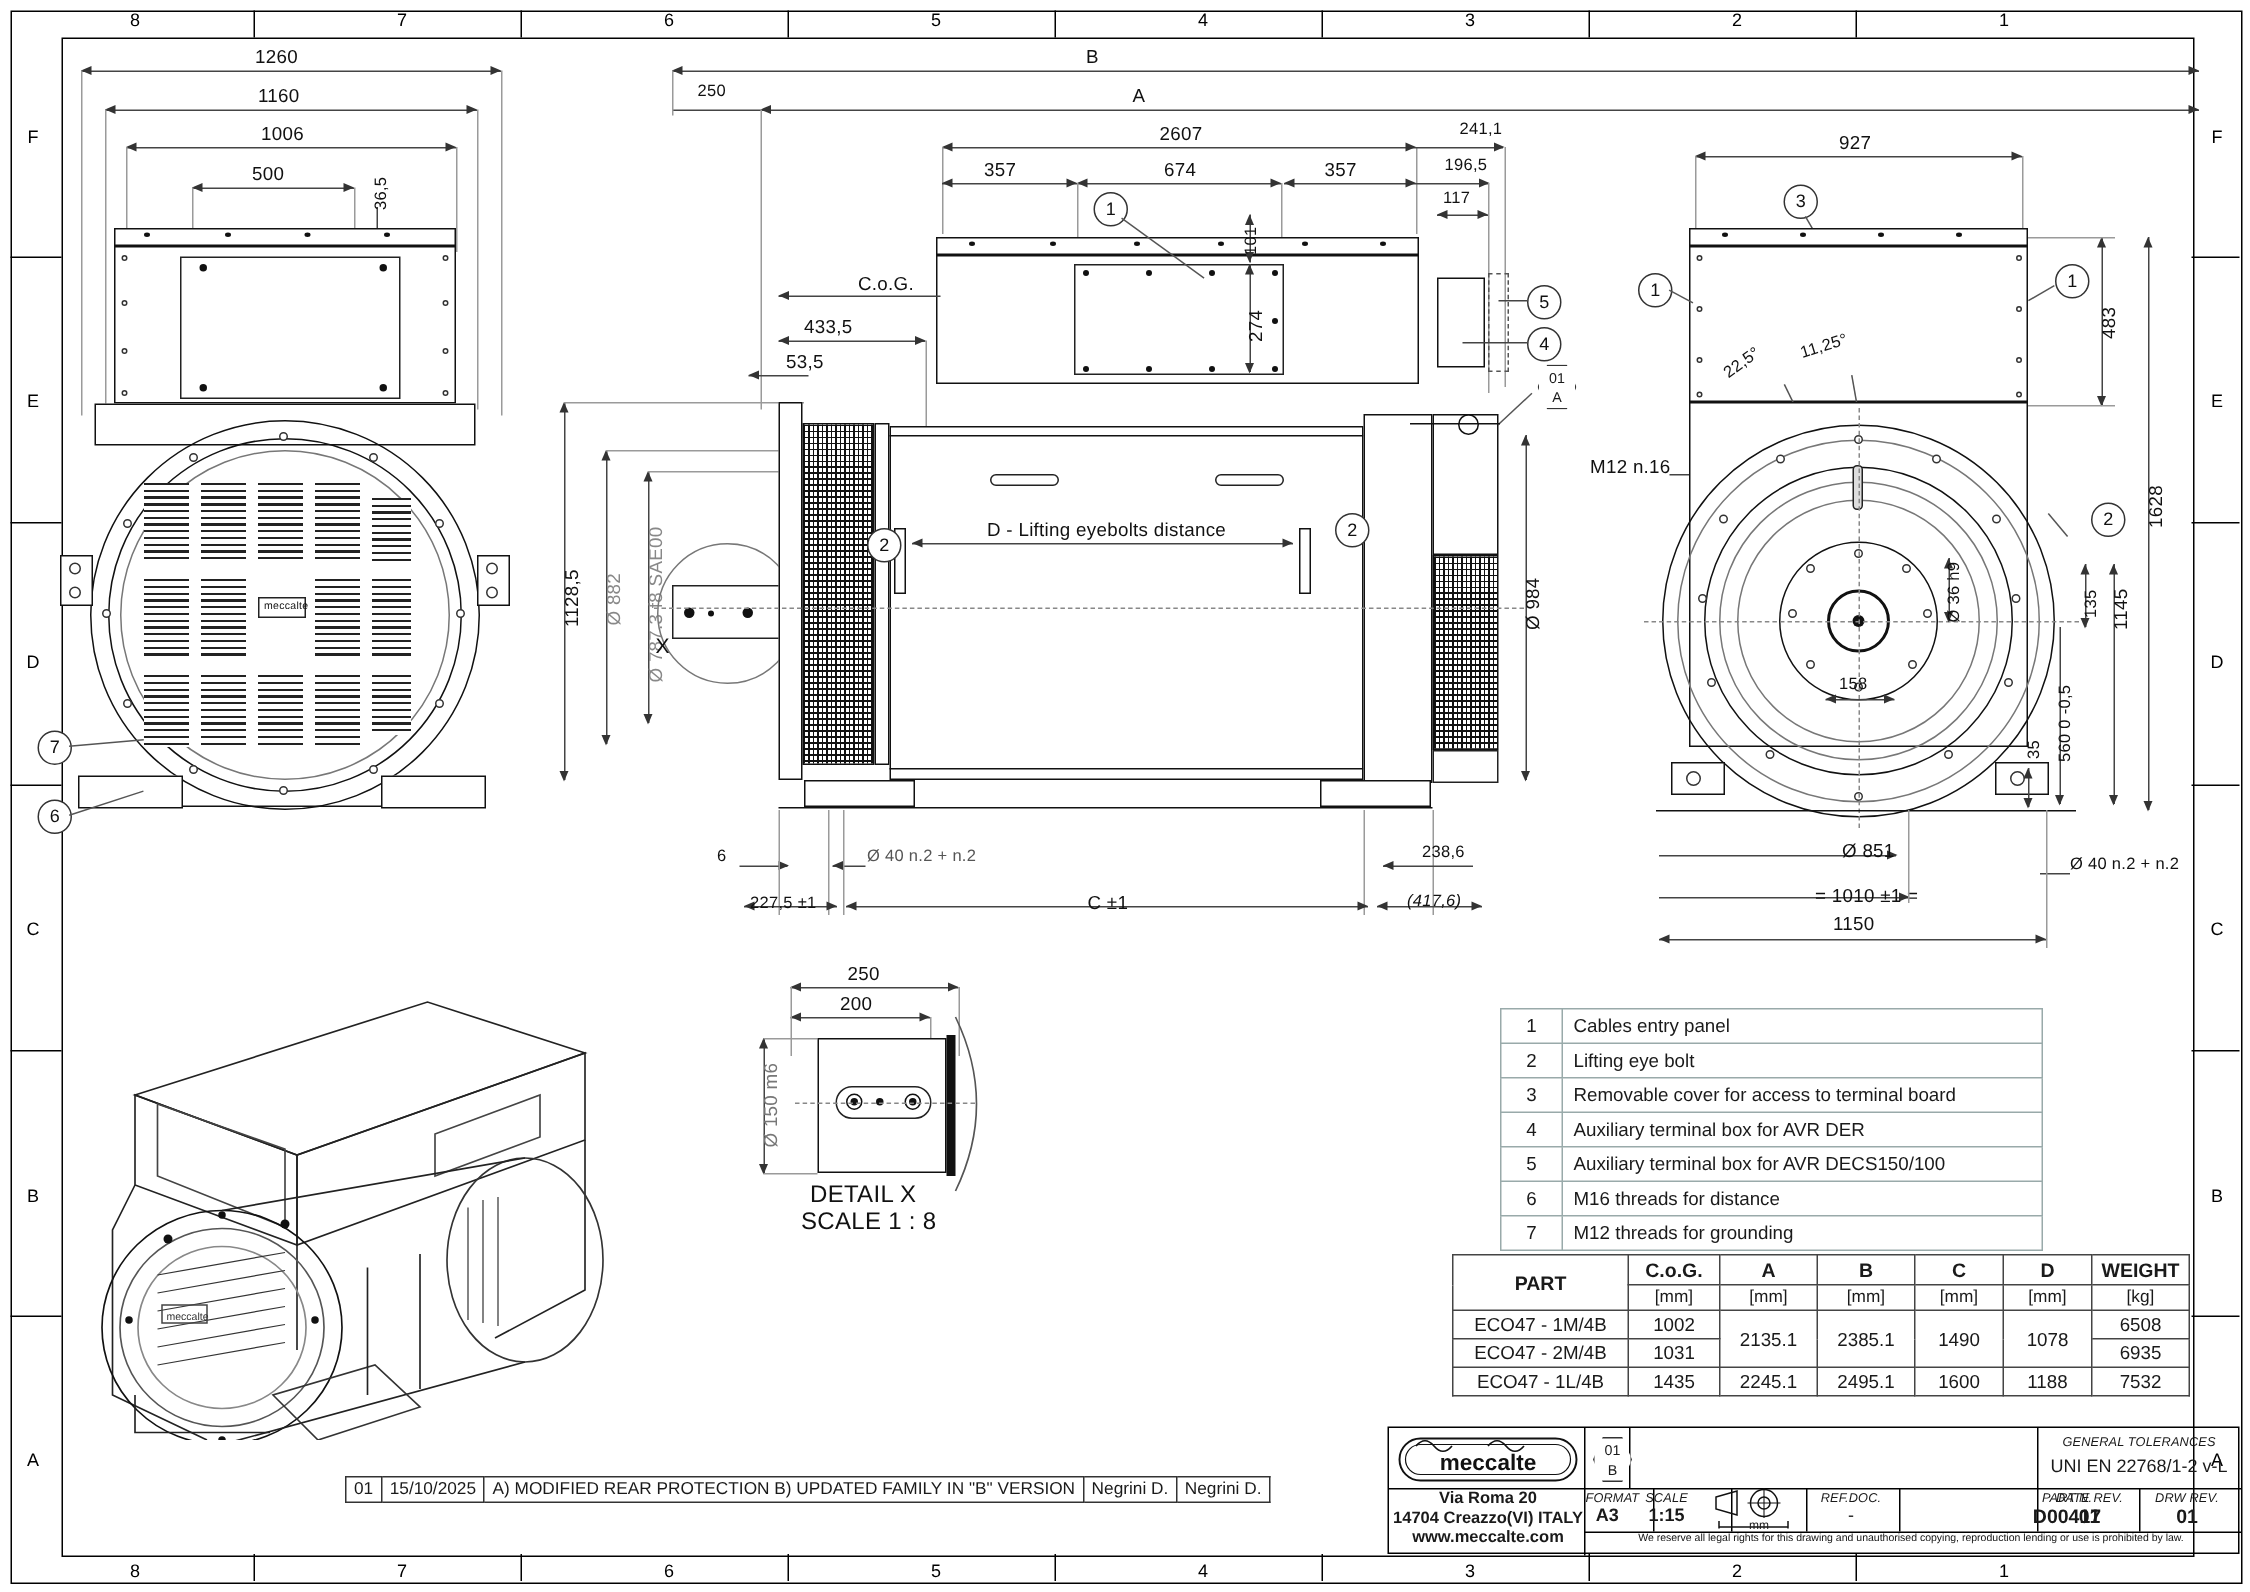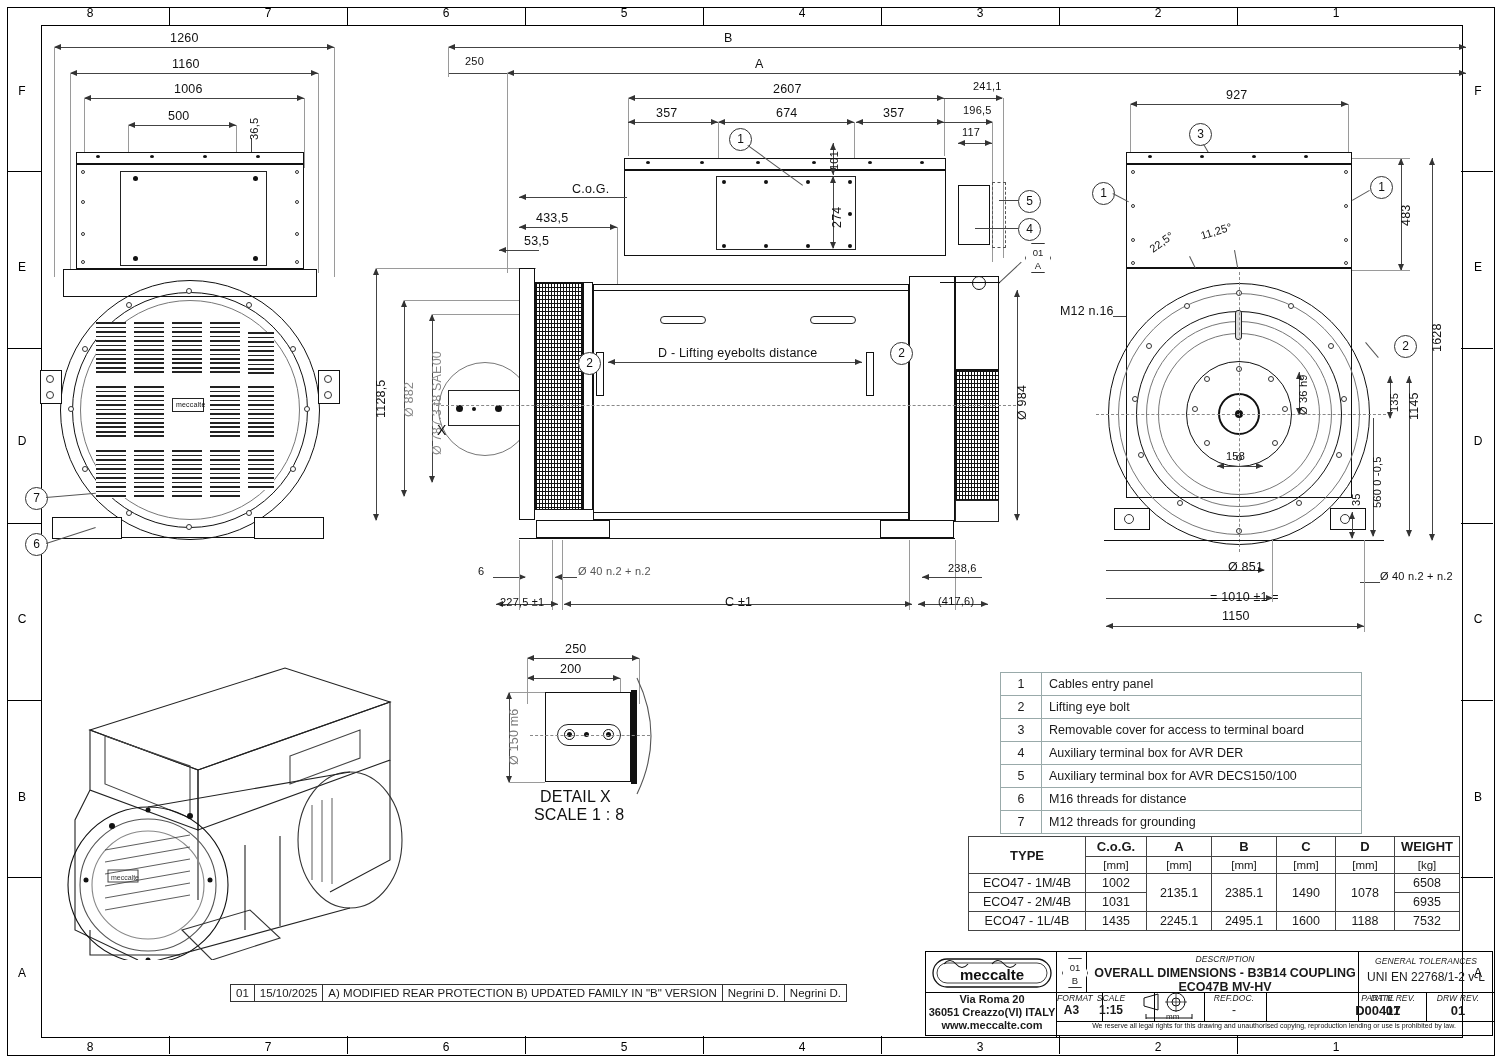--- a/index.html
+++ b/index.html
@@ -453,21 +453,21 @@
     <div class="dim sm" style="left:500px;top:596px;">227,5 ±1</div>
 
     <div class="dl" style="left:564px;top:604px;width:348px;"></div>
     <div class="arrL" style="left:564px;top:601px;"></div>
       <div class="arrR" style="left:905px;top:601px;"></div>
     <div class="dim" style="left:725px;top:595px;">C ±1</div>
 
     <div class="dl" style="left:918px;top:604px;width:70px;"></div>
     <div class="arrL" style="left:918px;top:601px;"></div>
       <div class="arrR" style="left:981px;top:601px;"></div>
-    <div class="dim sm" style="left:938px;top:595px;">(417,6)</div>
+    <div class="dim sm" style="left:938px;top:595px;font-style:italic;">(417,6)</div>
   </div>
 
   <div>
 
     <div class="dl" style="left:1130px;top:104px;width:218px;"></div>
     <div class="arrL" style="left:1130px;top:101px;"></div>
       <div class="arrR" style="left:1341px;top:101px;"></div>
     <div class="ext" style="left:1130px;top:104px;height:52px;"></div>
     <div class="ext" style="left:1348px;top:104px;height:52px;"></div>
     <div class="dim" style="left:1226px;top:88px;">927</div>
@@ -710,21 +710,21 @@
     <tr>
       <td class="n">7</td>
       <td class="t">M12 threads for grounding</td>
     </tr>
   </tbody>
     </table>
 
   <table class="spec">
     <tbody>
         <tr>
-      <th class="ty" rowspan="2">TYPE</th>
+      <th class="ty" rowspan="2">PART</th>
       <th style="width:52px">C.o.G.</th>
       <th style="width:56px">A</th>
       <th style="width:56px">B</th>
       <th style="width:50px">C</th>
       <th style="width:50px">D</th>
       <th style="width:56px">WEIGHT</th>
     </tr>
     <tr>
       <td class="unit">[mm]</td>
       <td class="unit">[mm]</td>
@@ -791,34 +791,29 @@
     <svg width="120" height="36">
       <rect x="1" y="4" width="118" height="28" rx="14" fill="none" stroke="#111" stroke-width="1.3"></rect>
       <rect x="5" y="8" width="110" height="20" rx="10" fill="none" stroke="#111" stroke-width=".8"></rect>
       <path d="M12,9 q6,-7 12,0 q6,7 12,0" fill="none" stroke="#111" stroke-width="1.1"></path>
       <path d="M60,9 q6,-7 12,0 q6,7 12,0" fill="none" stroke="#111" stroke-width="1.1"></path>
       <text x="60" y="25" text-anchor="middle" font-size="15" font-weight="bold" font-family="Liberation Sans" fill="#111">meccalte</text>
     </svg>
   </div>
   <div class="addr">
     <div>Via Roma 20</div>
-    <div>36051 Creazzo(VI) ITALY</div>
+    <div>14704 Creazzo(VI) ITALY</div>
     <div>www.meccalte.com</div>
   </div>
 
   <div class="hexb" style="left:1062px;top:958px;">
     <span>01</span><br>
     <span>B</span>
   </div>
 
-  <div style="position:absolute;left:1090px;top:954px;width:270px;text-align:center;">
-    <span class="tblabel">DESCRIPTION</span>
-    <span style="display:block;font-size:12.5px;font-weight:bold;margin-top:2px;">OVERALL DIMENSIONS - B3B14 COUPLING</span>
-    <span style="display:block;font-size:12.5px;font-weight:bold;">ECO47B MV-HV</span>
-  </div>
 
   <div style="position:absolute;left:1362px;top:956px;width:128px;text-align:center;">
     <span class="tblabel">GENERAL TOLERANCES</span>
     <span style="display:block;font-size:12px;margin-top:4px;">UNI EN 22768/1-2 v-L</span>
   </div>
 
   <div style="position:absolute;left:1057px;top:993px;width:29px;">
     <span class="tblabel">FORMAT</span>
     <span class="tbval" style="font-size:12px;">A3</span>
   </div>

